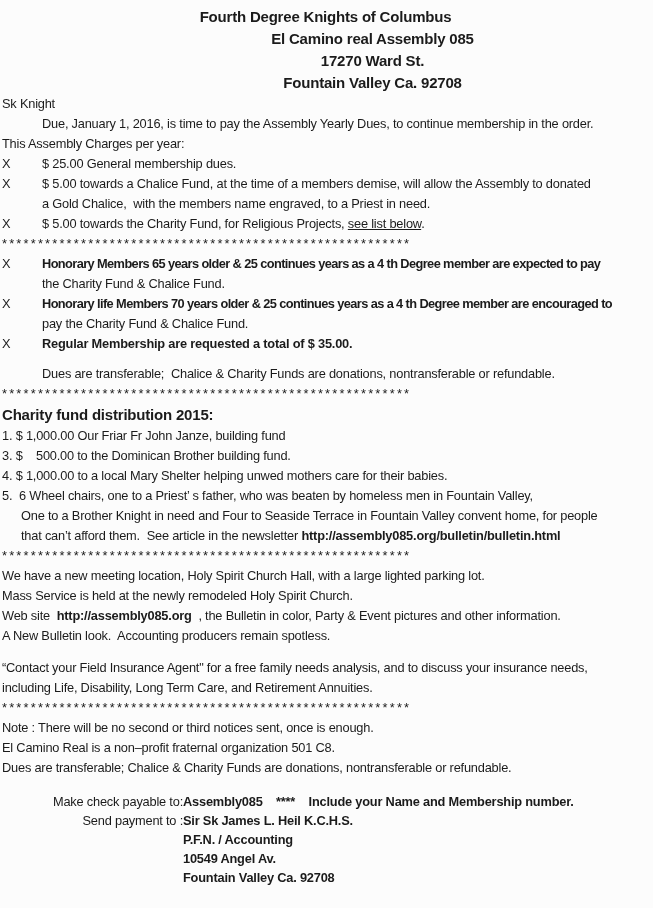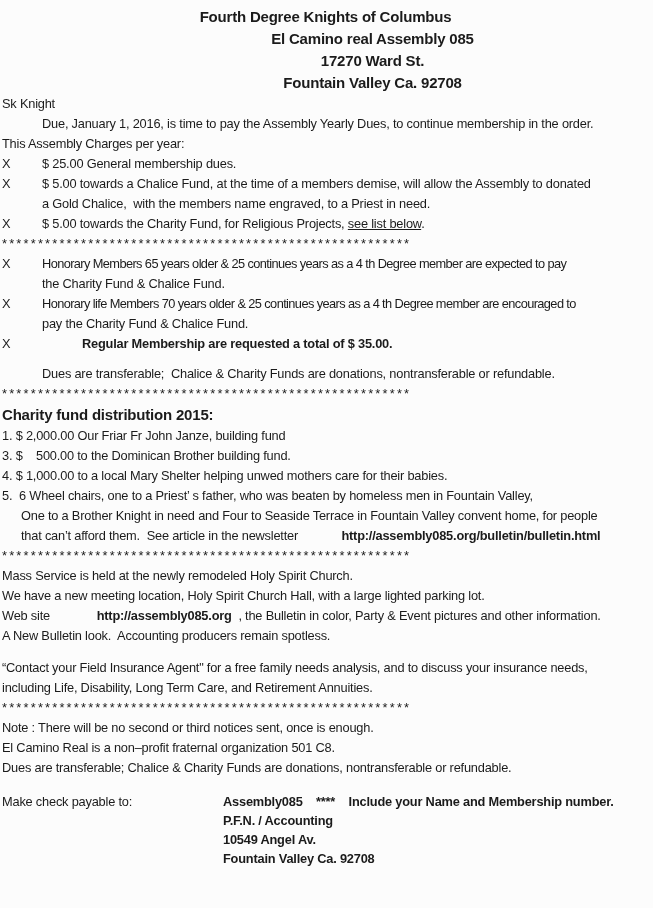--- a/index.html
+++ b/index.html
@@ -16,27 +16,27 @@
     letter-spacing:-0.2px;
   }
   .hdr{font-weight:bold;font-size:15px;line-height:22px;text-align:center;}
   .hdr.off{padding-left:94px;text-align:center;}
   .line{line-height:20px;white-space:pre;}
   .row{display:flex;line-height:20px;white-space:pre;}
   .xcol{width:40px;flex:none;}
   .cont{padding-left:40px;}
   .ind40{padding-left:40px;}
   .ind20{padding-left:19px;}
-  .b{font-weight:bold;margin-left:40px;}
+  .b{font-weight:bold;}
   .u{text-decoration:underline;}
-  .tb{font-weight:normal;letter-spacing:-0.6px;}
+  .tb{font-weight:bold;letter-spacing:-0.6px;}
   .divider{line-height:20px;letter-spacing:2.2px;white-space:pre;}
   .heading{font-weight:bold;font-size:15px;line-height:22px;text-align:left;letter-spacing:-0.2px;}
   .pay{line-height:19px;}
-  .paylabel{width:181px;flex:none;}
+  .paylabel{width:181px;flex:none;text-align:right;}
   .sp10{height:10px;}
   .sp12{height:12px;}
   .sp14{height:14px;}
 </style>
 </head>
 <body>
 
 <div id="page">
 
   <div class="hdr">Fourth Degree Knights of Columbus</div>
@@ -78,31 +78,31 @@
     <span class="xcol">X</span>
     <span class="b">Regular Membership are requested a total of $ 35.00.</span>
   </div>
 
   <div class="sp10"></div>
   <div class="line ind40">Dues are transferable;  Chalice &amp; Charity Funds are donations, nontransferable or refundable.</div>
 
   <div class="divider">*********************************************************</div>
 
   <div class="heading">Charity fund distribution 2015:</div>
-  <div class="line">1. $ 2,000.00 Our Friar Fr John Janze, building fund</div>
+  <div class="line">1. $ 1,000.00 Our Friar Fr John Janze, building fund</div>
   <div class="line">3. $    500.00 to the Dominican Brother building fund.</div>
   <div class="line">4. $ 1,000.00 to a local Mary Shelter helping unwed mothers care for their babies.</div>
   <div class="line">5.  6 Wheel chairs, one to a Priest’ s father, who was beaten by homeless men in Fountain Valley,</div>
   <div class="line ind20">One to a Brother Knight in need and Four to Seaside Terrace in Fountain Valley convent home, for people</div>
   <div class="line ind20"><span>that can’t afford them.  See article in the newsletter </span><span class="b">http://assembly085.org/bulletin/bulletin.html</span></div>
 
   <div class="divider">*********************************************************</div>
 
+  <div class="line">We have a new meeting location, Holy Spirit Church Hall, with a large lighted parking lot.</div>
   <div class="line">Mass Service is held at the newly remodeled Holy Spirit Church.</div>
-  <div class="line">We have a new meeting location, Holy Spirit Church Hall, with a large lighted parking lot.</div>
   <div class="line"><span>Web site  </span><span class="b">http://assembly085.org</span><span>  , the Bulletin in color, Party &amp; Event pictures and other information.</span></div>
   <div class="line">A New Bulletin look.  Accounting producers remain spotless.</div>
 
   <div class="sp12"></div>
 
   <div class="line">“Contact your Field Insurance Agent" for a free family needs analysis, and to discuss your insurance needs,</div>
   <div class="line">including Life, Disability, Long Term Care, and Retirement Annuities.</div>
 
   <div class="divider">*********************************************************</div>
 
@@ -110,20 +110,24 @@
   <div class="line">El Camino Real is a non–profit fraternal organization 501 C8.</div>
   <div class="line">Dues are transferable; Chalice &amp; Charity Funds are donations, nontransferable or refundable.</div>
 
   <div class="sp14"></div>
 
   <div class="row pay">
     <span class="paylabel">Make check payable to:</span>
     <span class="b">Assembly085    ****    Include your Name and Membership number.</span>
   </div>
   <div class="row pay">
+    <span class="paylabel">Send payment to :</span>
+    <span class="b">Sir Sk James L. Heil K.C.H.S.</span>
+  </div>
+  <div class="row pay">
     <span class="paylabel"></span>
     <span class="b">P.F.N. / Accounting</span>
   </div>
   <div class="row pay">
     <span class="paylabel"></span>
     <span class="b">10549 Angel Av.</span>
   </div>
   <div class="row pay">
     <span class="paylabel"></span>
     <span class="b">Fountain Valley Ca. 92708</span>

